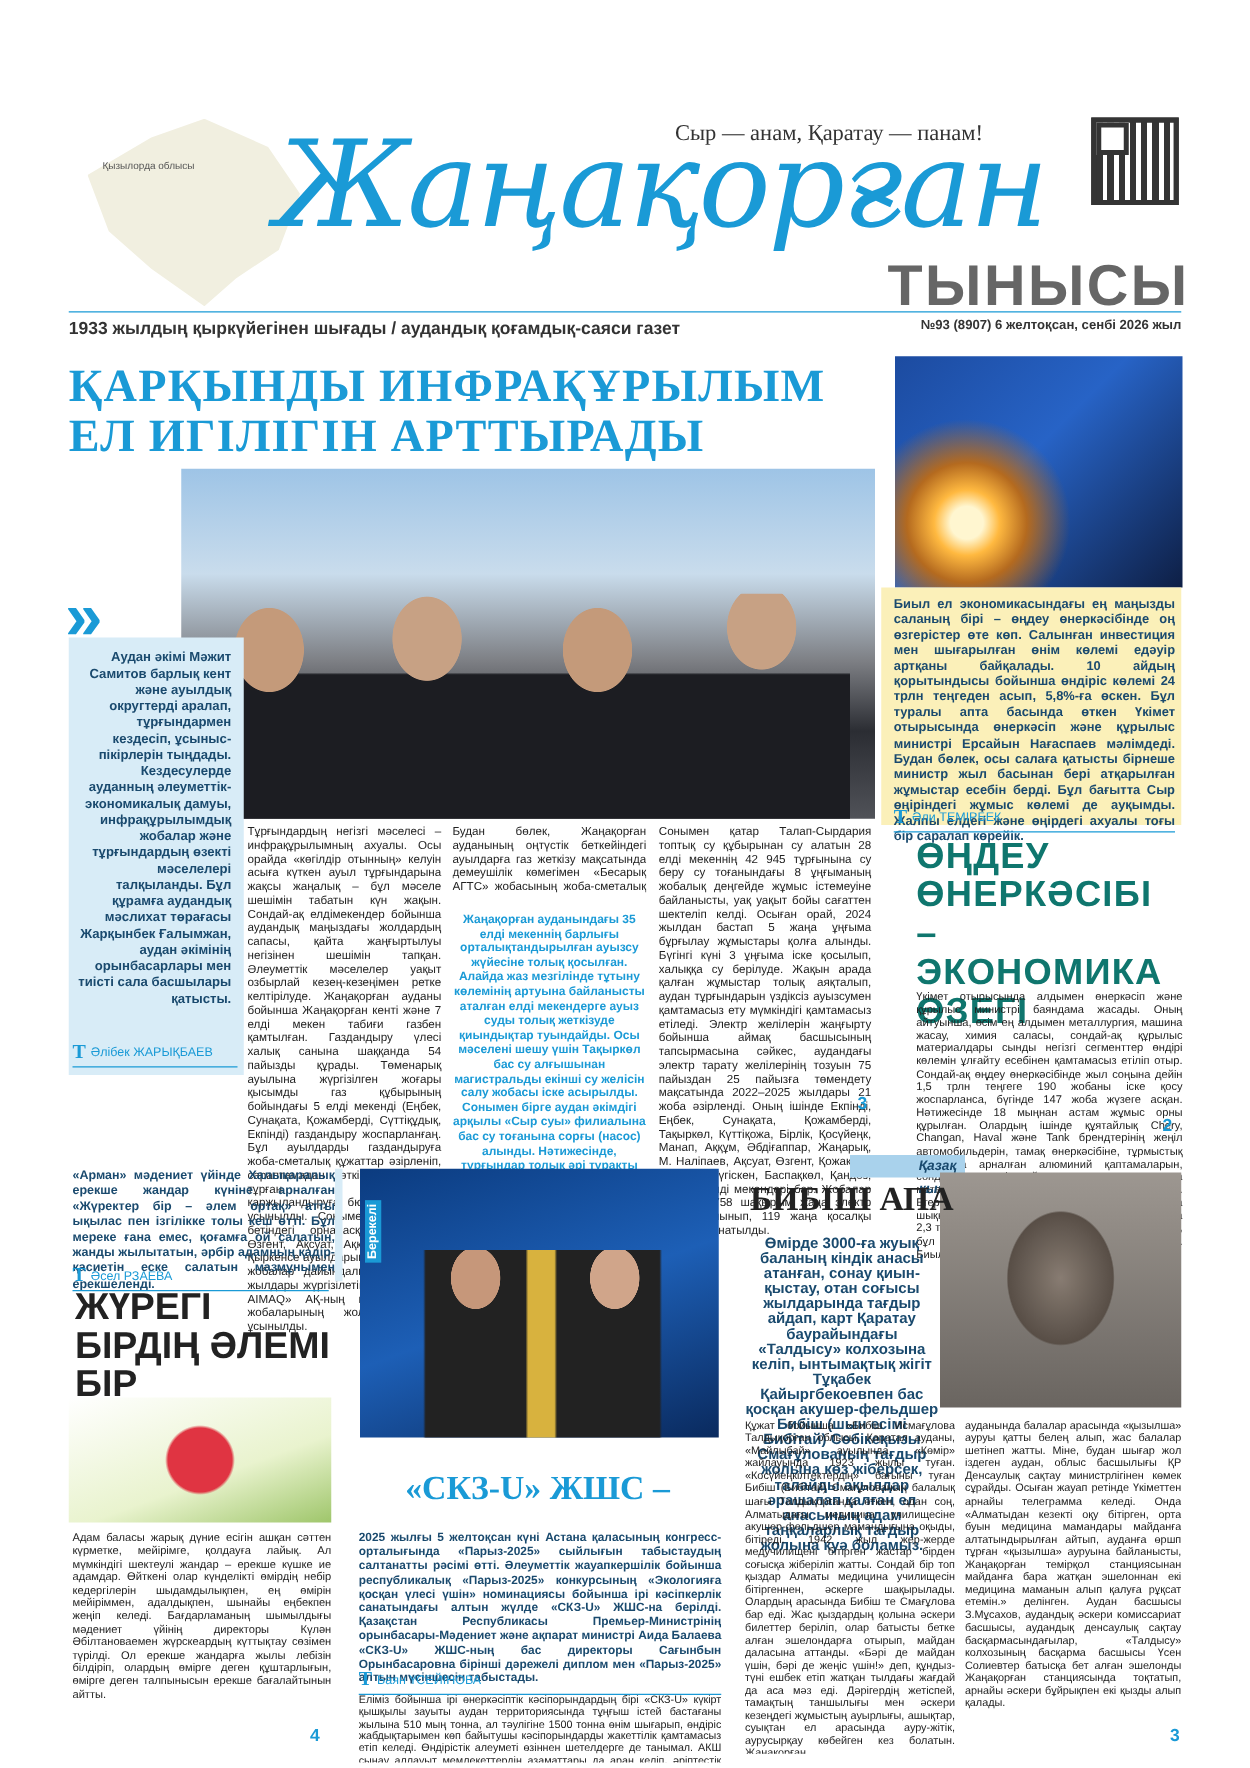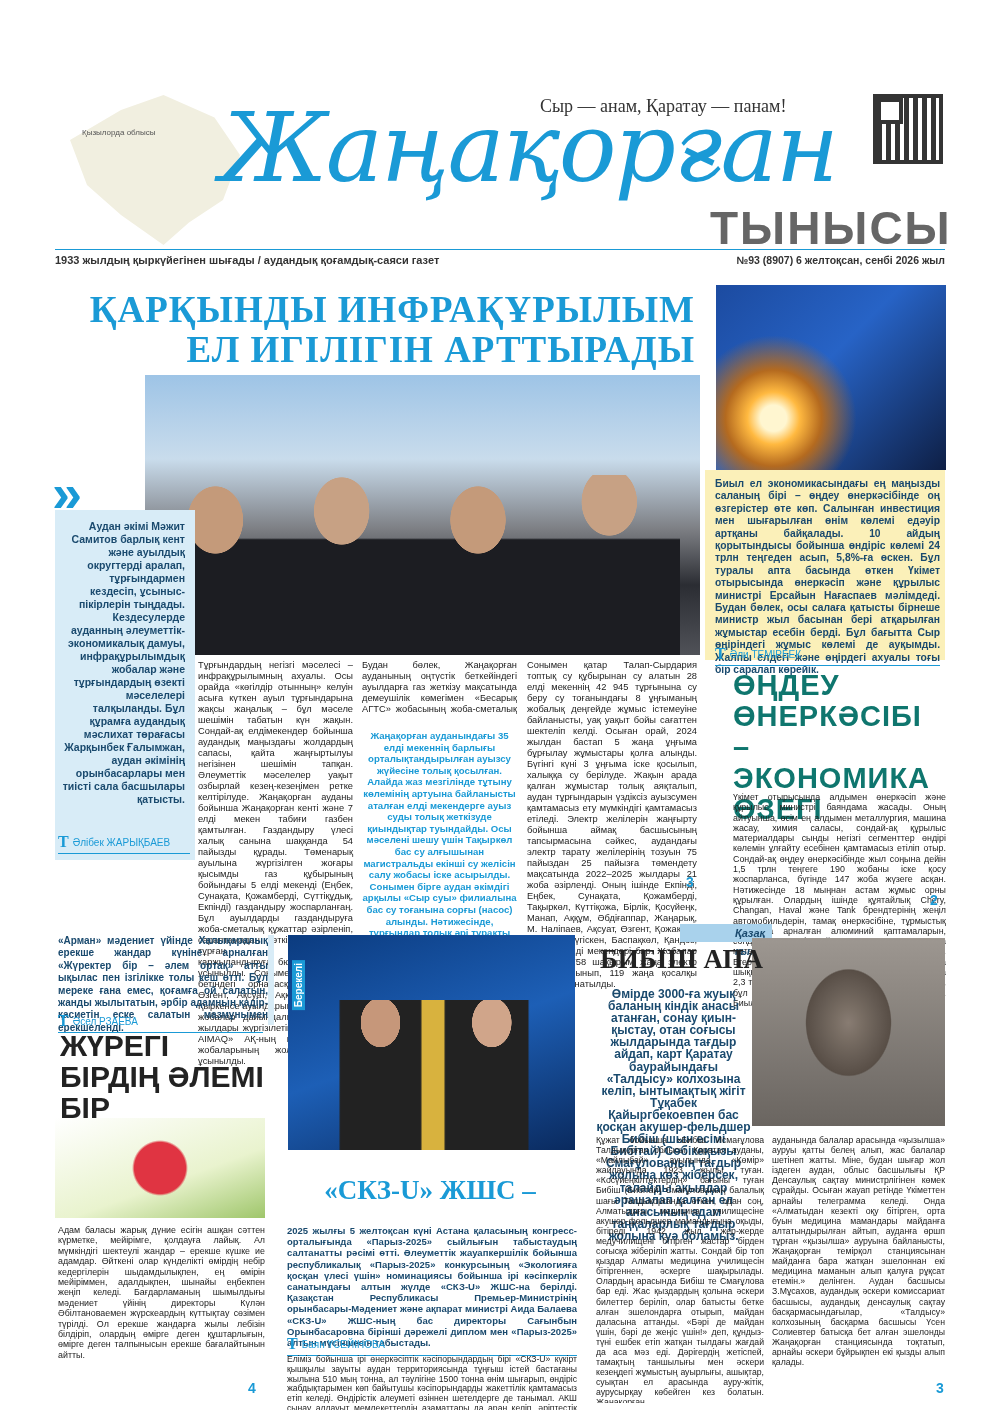--- a/index.html
+++ b/index.html
@@ -9,24 +9,24 @@
   .map-shape { left: 70px; top: 95px; width: 170px; height: 150px; background: #f1efe0; clip-path: polygon(0% 30%, 30% 10%, 55% 0%, 85% 15%, 100% 40%, 90% 70%, 70% 85%, 55% 100%, 30% 80%, 10% 60%); }
   .map-label { left: 82px; top: 128px; font-size: 8px; color: #555; }
   .masthead-title { left: 220px; top: 92px; font-family: "DejaVu Serif", serif; font-style: italic; font-size: 96px; color: #1a9ad6; letter-spacing: -2px; }
   .slogan { left: 540px; top: 96px; font-family: "Liberation Serif", serif; font-size: 18px; color: #333; }
   .qr { left: 873px; top: 94px; width: 70px; height: 70px; background:
      repeating-linear-gradient(90deg, #111 0 5px, #fff 5px 9px),
      #111; opacity: .85; border: 4px solid #111; }
   .qr::before { content:""; position:absolute; left:0; top:0; width:18px; height:18px; background:#fff; border:4px solid #111; }
   .tynysy { left: 710px; top: 190px; font-family: "Liberation Sans", sans-serif; font-weight: bold; font-size: 46px; color: #666; letter-spacing: 2px; margin-top: 11px; }
   .rule { left: 55px; top: 249px; width: 890px; height: 1px; background: #1a9ad6; }
-  .tagline { left: 55px; top: 254px; font-size: 11px; font-weight: bold; color: #333; }
+  .tagline { left: 55px; top: 254px; font-size: 14px; font-weight: bold; color: #333; }
   .issue { right: 55px; top: 254px; font-size: 10.5px; font-weight: bold; color: #333; }
   
-  .headline { left: 55px; top: 290px; width: 640px; text-align: right; font-family: "Liberation Serif", serif; font-weight: bold; font-size: 37px; line-height: 40px; color: #1a9ad6; letter-spacing: 1px; }
+  .headline { left: 55px; top: 290px; width: 640px; text-align: left; font-family: "Liberation Serif", serif; font-weight: bold; font-size: 37px; line-height: 40px; color: #1a9ad6; letter-spacing: 1px; }
   .photo-main { left: 145px; top: 375px; width: 555px; height: 280px; background: linear-gradient(180deg, #9ec4e6 0%, #c9dcec 30%, #7d7f84 55%, #2b2d33 75%, #505258 100%); }
   .photo-main .people { position:absolute; left:30px; right:20px; bottom:0; height:180px; background:
     radial-gradient(ellipse 28px 34px at 8% 25%, #c49a7a 98%, transparent 100%),
     radial-gradient(ellipse 28px 34px at 33% 20%, #c7a184 98%, transparent 100%),
     radial-gradient(ellipse 28px 34px at 60% 25%, #c49a7a 98%, transparent 100%),
     radial-gradient(ellipse 28px 34px at 86% 15%, #c7a184 98%, transparent 100%),
     linear-gradient(180deg, transparent 35%, #1c1d22 36%); }
   .chevrons { left: 52px; top: 462px; font-size: 54px; color: #1a9ad6; font-weight: bold; letter-spacing: -10px; }
   .lead-box { left: 55px; top: 510px; width: 140px; height: 350px; background: #d8ecf7; }
   .lead-text { left: 60px; top: 520px; width: 125px; text-align: right; font-size: 10.5px; line-height: 13px; font-weight: bold; color: #1a4a6e; }

